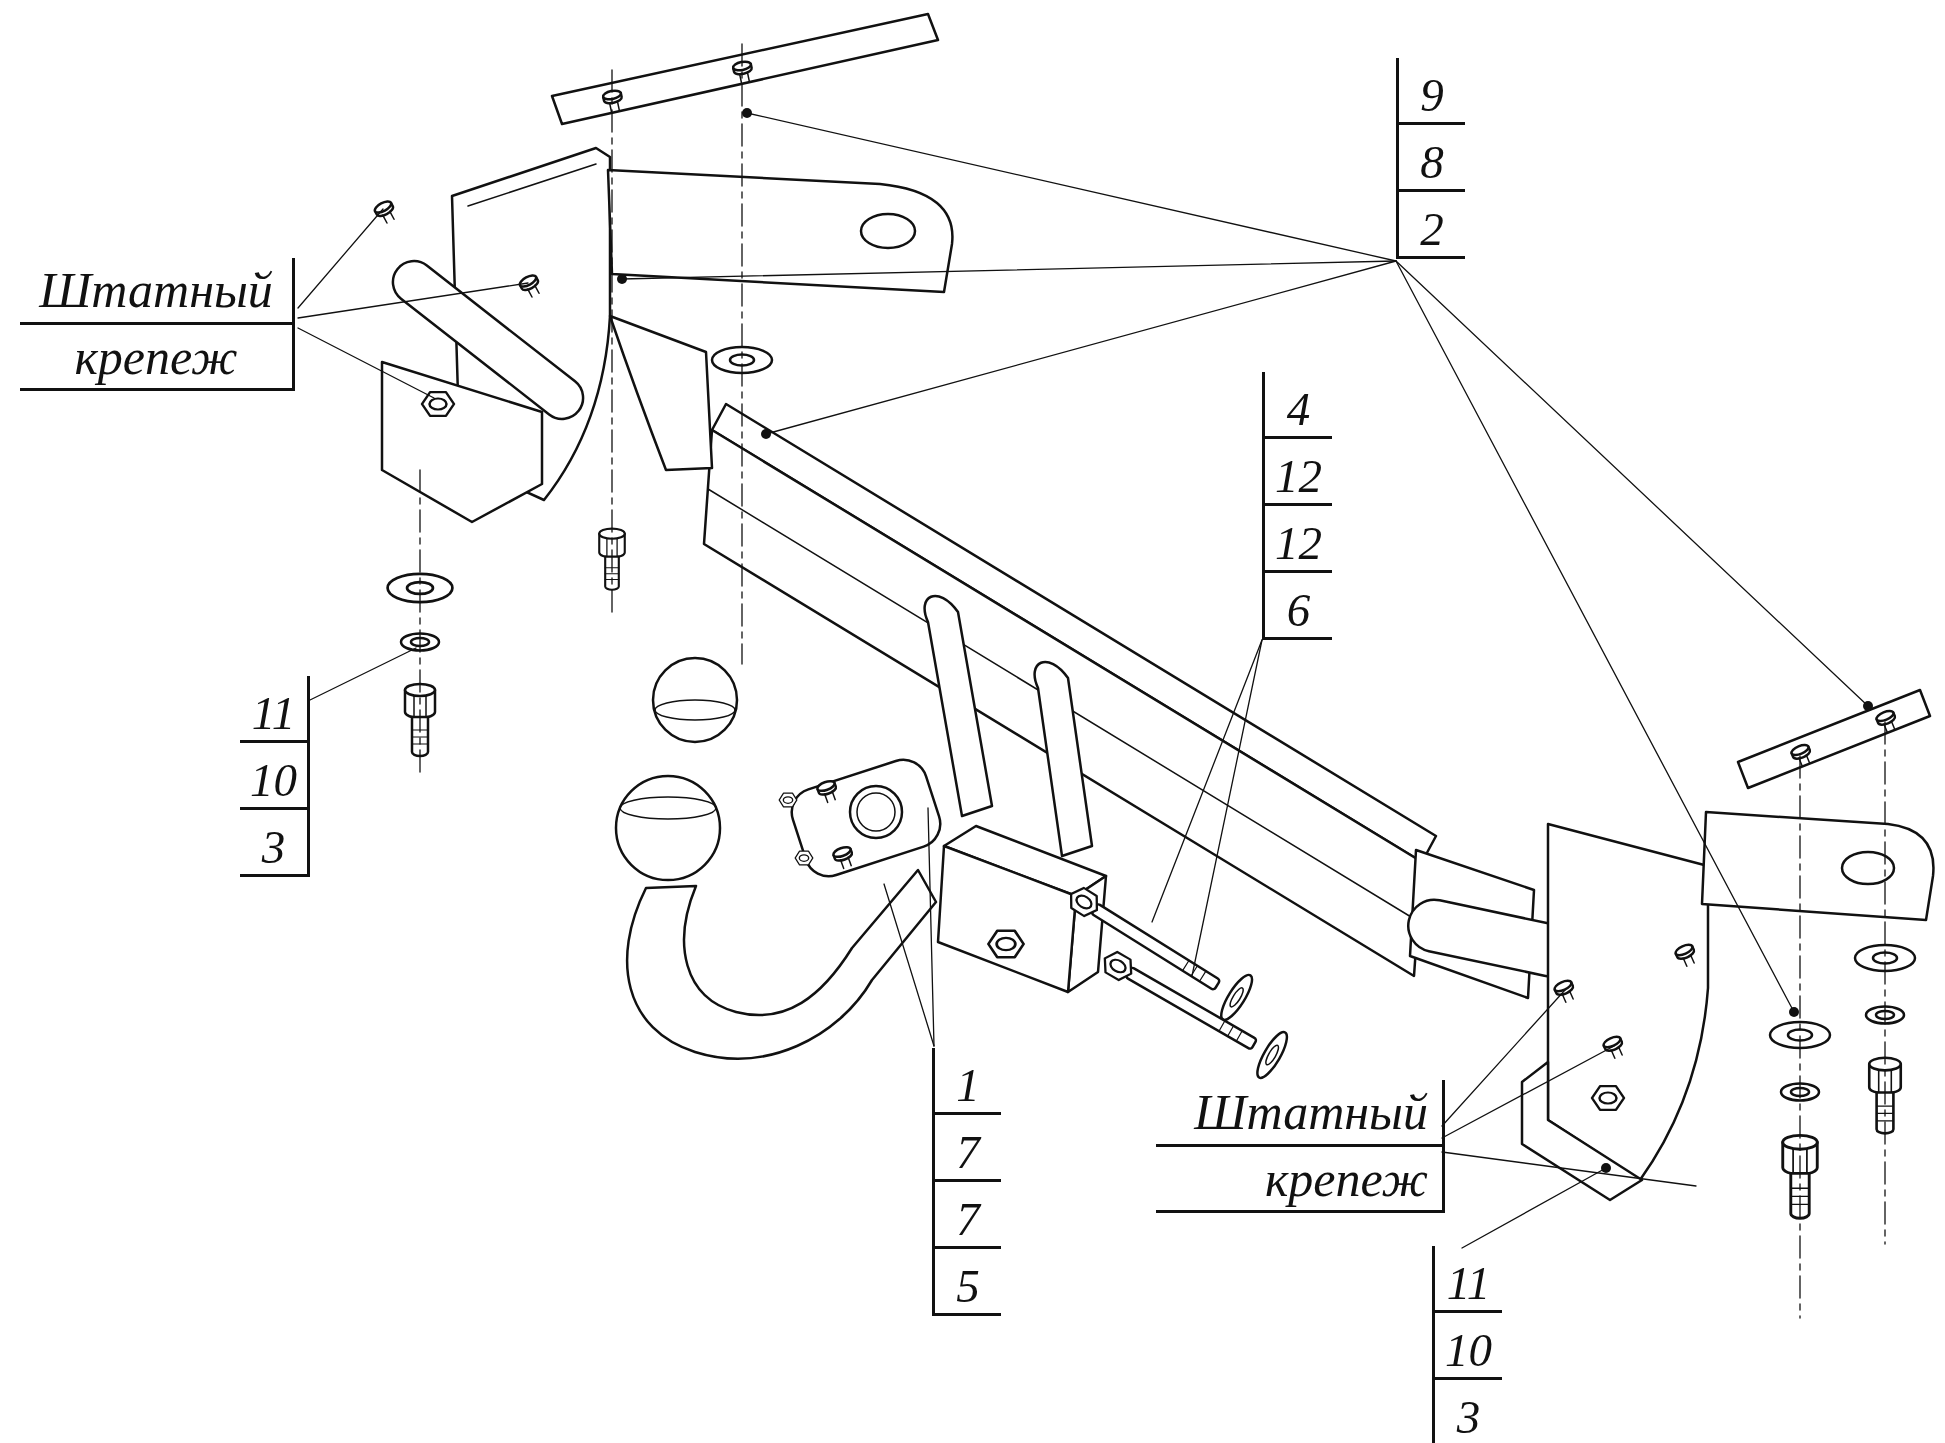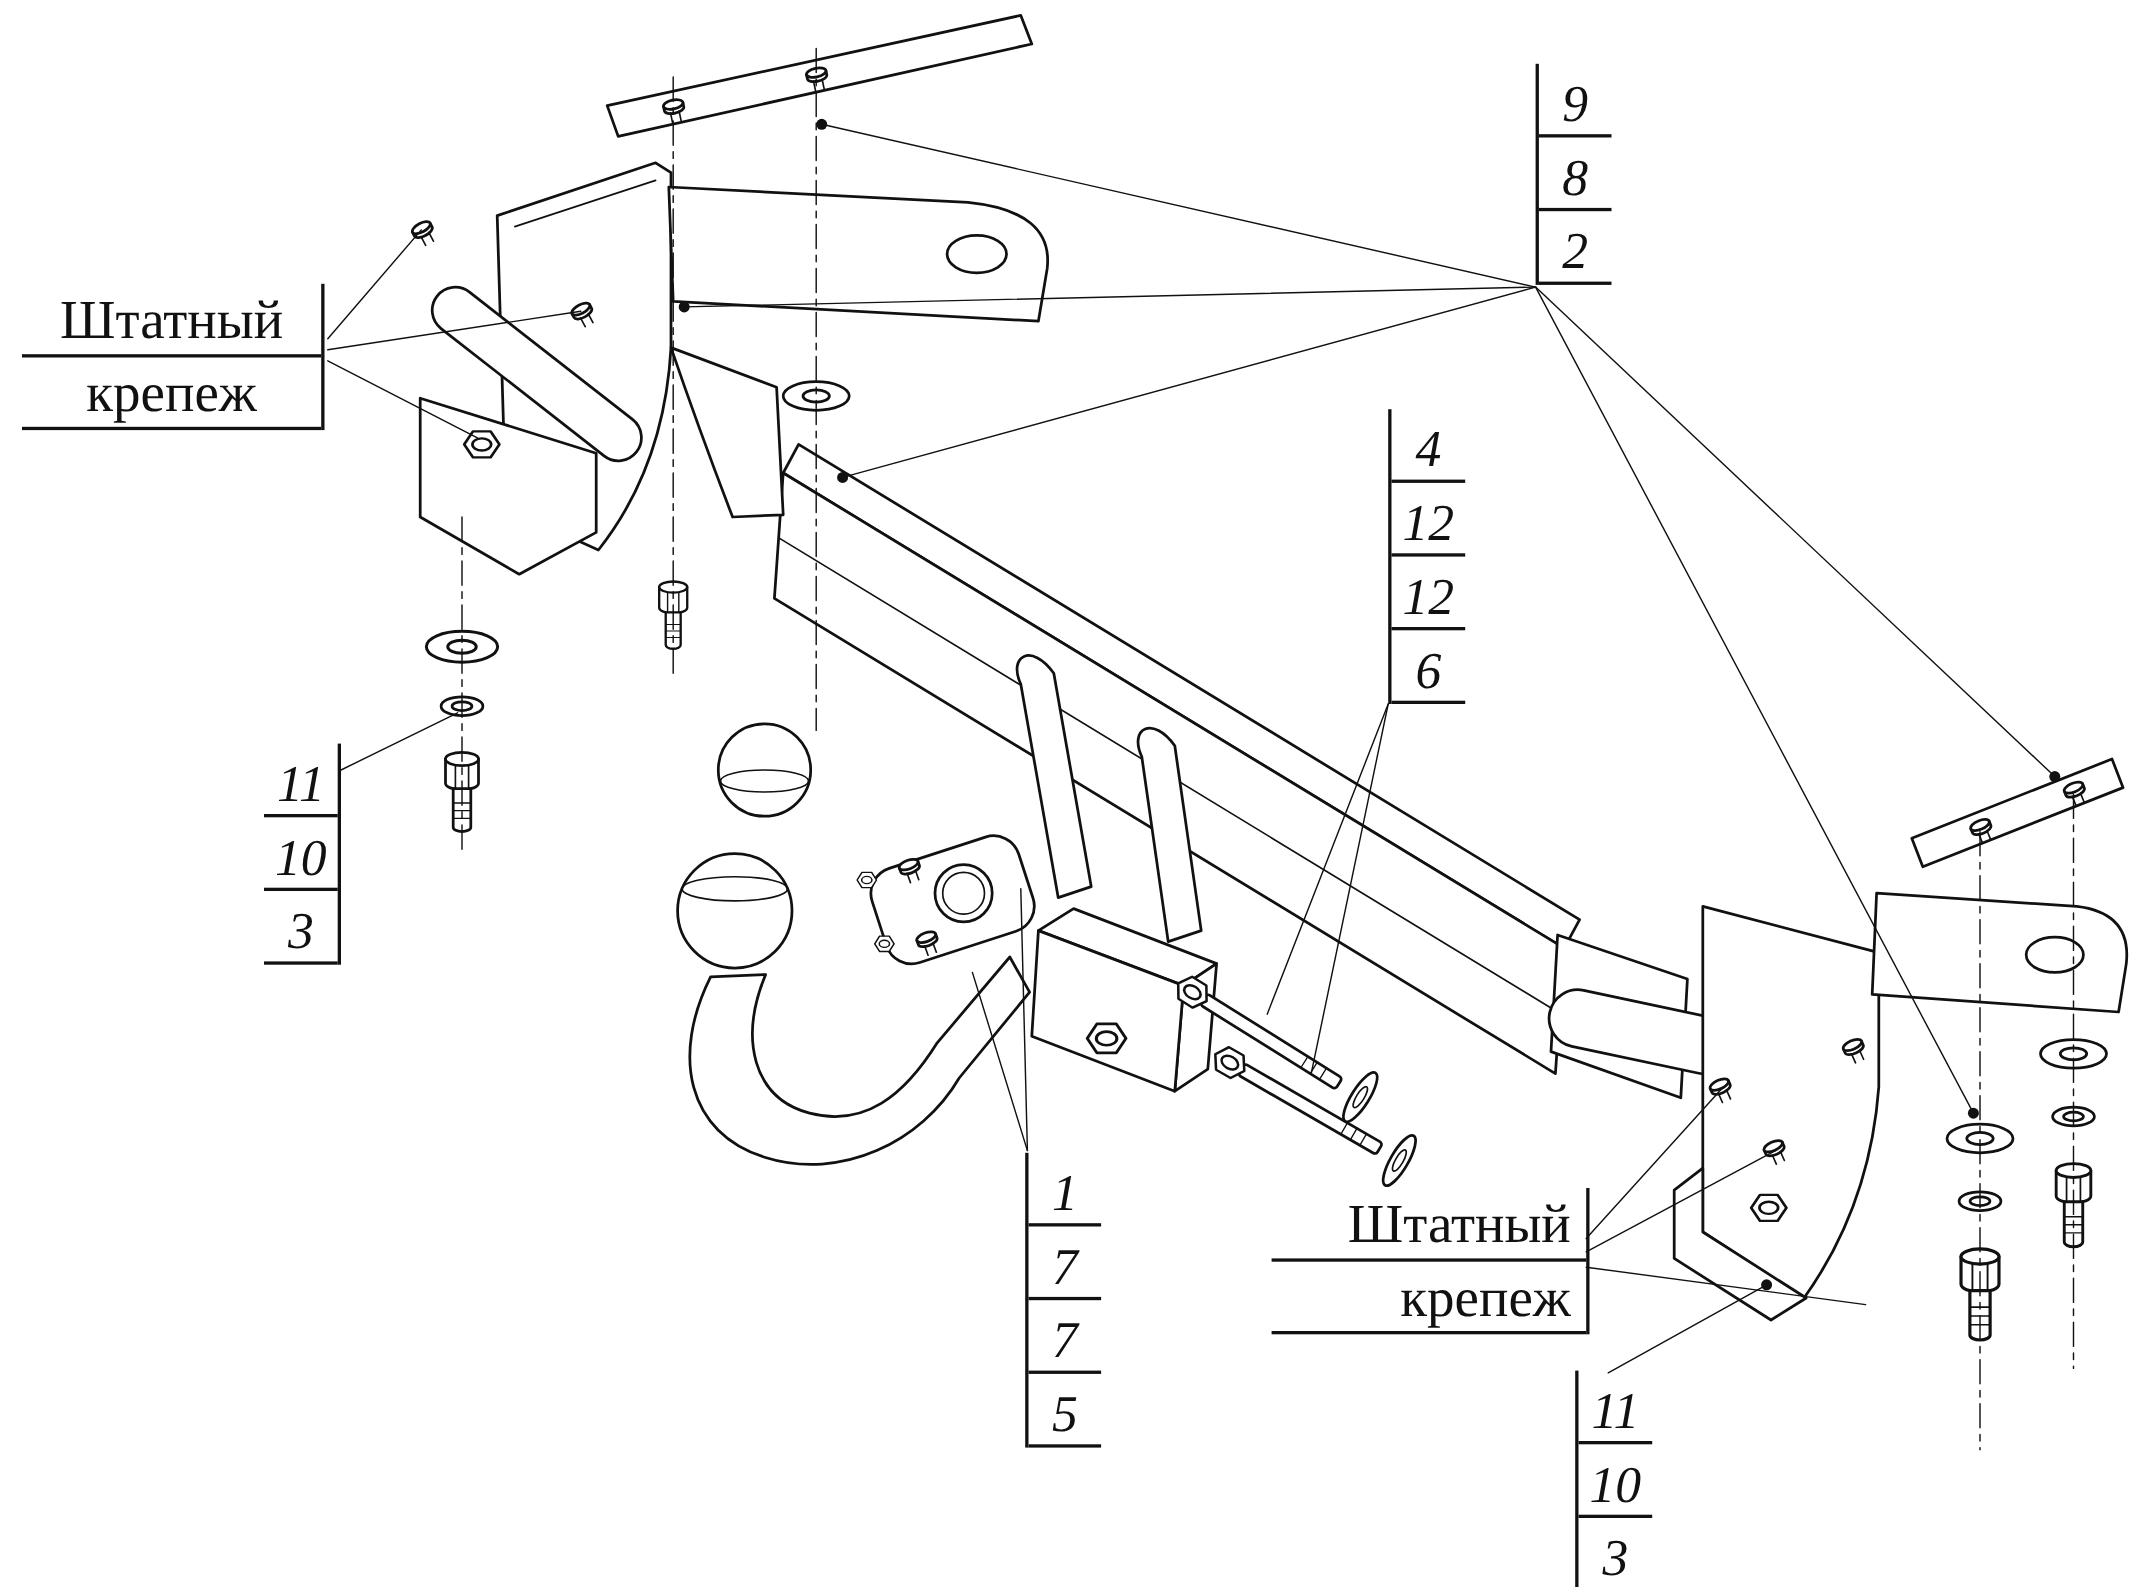--- a/index.html
+++ b/index.html
@@ -15,21 +15,21 @@
   .callout .cell {
     box-sizing:border-box; height:67px; min-width:66px; padding:0 10px;
     display:flex; align-items:flex-end; justify-content:center;
     font-style:italic; font-size:47px; line-height:1.12;
     border-bottom:3px solid #111;
   }
   .callout.bl { border-left:3px solid #111; }
   .callout.br { border-right:3px solid #111; }
 
   
-  .fastener-label { position:absolute; font-size:50px; }
+  .fastener-label { position:absolute; font-style:italic; font-size:50px; }
   .fastener-label .line {
     display:block; border-bottom:3px solid #111;
     padding:4px 14px 2px 14px; text-align:center; line-height:1.15;
   }
   .fastener-label.br { border-right:3px solid #111; }
   .fastener-label.right-align .line { text-align:right; }
 </style>
 </head>
 <body>
 

